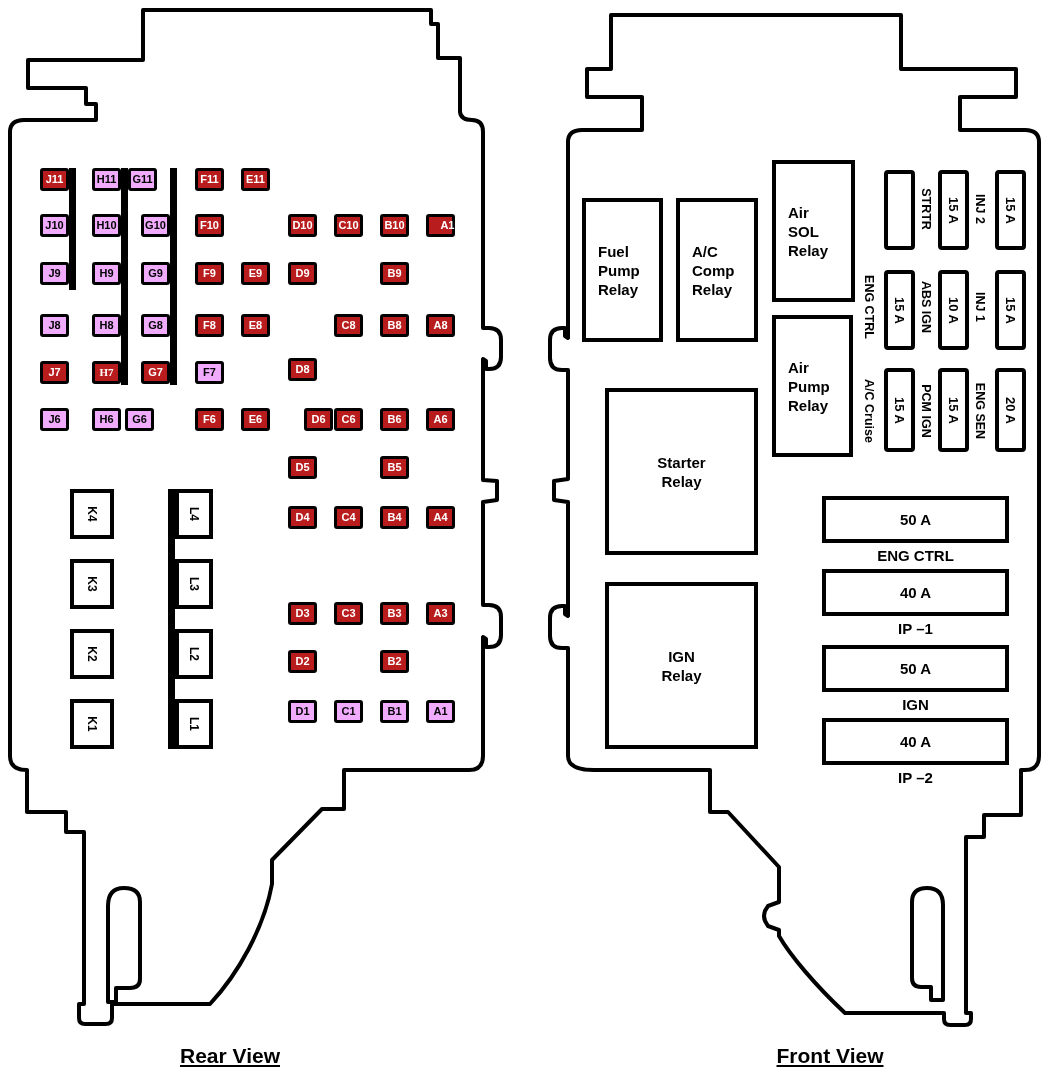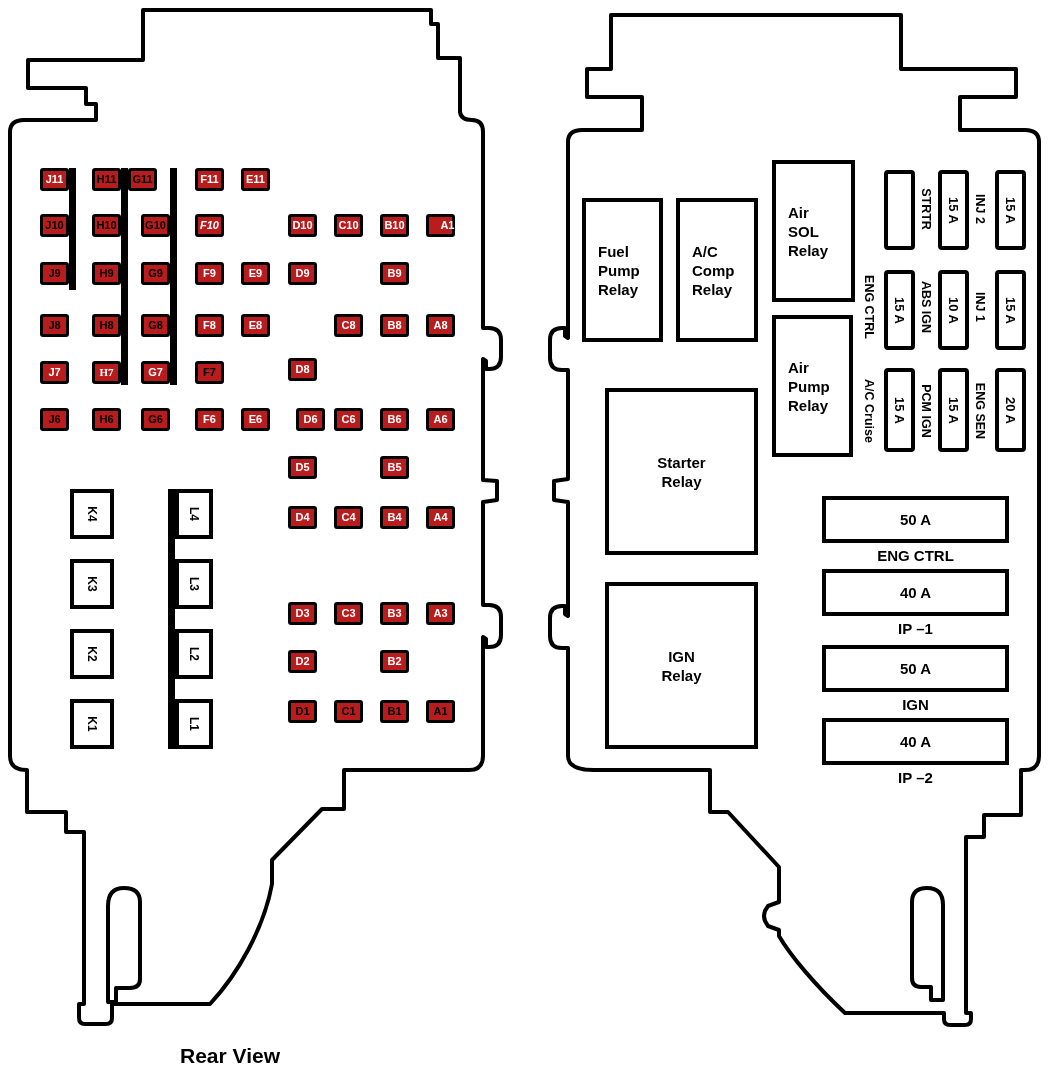--- a/index.html
+++ b/index.html
@@ -4,41 +4,41 @@
 <style>
   html,body{margin:0;padding:0;background:#fff;}
   body{width:1048px;height:1088px;position:relative;overflow:hidden;
        font-family:"Liberation Sans",sans-serif;}
   #stage{position:absolute;left:0;top:0;width:1048px;height:1088px;}
   svg.outline{position:absolute;left:0;top:0;}
   .cell{position:absolute;width:29px;height:23px;border:3px solid #000;
         box-sizing:border-box;border-radius:3px;display:flex;align-items:center;
         justify-content:center;font-weight:bold;font-size:11px;line-height:11px;}
   .cell.dark{background:#b91c1c;color:#fff;}
-  .cell.light{background:#b91c1c;color:#000;}
+  .cell.light{background:#f0abfc;color:#000;}
   .bar{position:absolute;background:#000;}
   .kl{position:absolute;border:4px solid #000;box-sizing:border-box;background:#fff;
       display:flex;align-items:center;justify-content:center;}
   .kl span{transform:rotate(90deg);font-weight:bold;font-size:12px;white-space:nowrap;}
   .relay{position:absolute;border:4px solid #000;box-sizing:border-box;background:#fff;
          display:flex;flex-direction:column;justify-content:center;
          font-weight:bold;font-size:15px;line-height:19px;}
   .relay.pad{padding-left:12px;}
   .relay.ctr{align-items:center;text-align:center;}
   .minifuse{position:absolute;border:4px solid #000;border-radius:4px;background:#fff;
             box-sizing:border-box;display:flex;align-items:center;justify-content:center;}
   .minifuse span{transform:rotate(90deg);font-weight:bold;font-size:13px;white-space:nowrap;}
   .vlabel{position:absolute;width:200px;text-align:center;transform:rotate(90deg);
           font-weight:bold;font-size:12.5px;white-space:nowrap;}
   .maxifuse{position:absolute;left:822px;width:187px;height:47px;border:4px solid #000;
             box-sizing:border-box;background:#fff;display:flex;align-items:center;
             justify-content:center;font-weight:bold;font-size:15px;}
   .maxilabel{position:absolute;left:822px;width:187px;text-align:center;
              font-weight:bold;font-size:15px;}
-  .caption{position:absolute;width:220px;text-align:center;font-weight:bold;font-size:21px;}
+  .caption{position:absolute;width:220px;text-align:center;font-weight:bold;font-size:21px;text-decoration:underline;}
 </style>
 </head>
 <body>
 
 <div id="stage">
 
   <svg class="outline" width="1048" height="1088" viewBox="0 0 1048 1088">
 
     <path fill="none" stroke="#000" stroke-width="4" stroke-linejoin="round" d="
       M 10 756 L 10 132 Q 10 120 24 120 L 96 120 L 96 104 L 86 104 L 86 88 L 28 88
@@ -84,21 +84,21 @@
 
   <div id="rear-cells">
       <div class="cell dark" style="left: 40px; top: 168px;">J11</div>
       <div class="cell light" style="left: 92px; top: 168px;">H11</div>
       <div class="cell light" style="left: 128px; top: 168px;">G11</div>
       <div class="cell dark" style="left: 195px; top: 168px;">F11</div>
       <div class="cell dark" style="left: 241px; top: 168px;">E11</div>
       <div class="cell light" style="left: 40px; top: 214px;">J10</div>
       <div class="cell light" style="left: 92px; top: 214px;">H10</div>
       <div class="cell light" style="left: 141px; top: 214px;">G10</div>
-      <div class="cell dark" style="left: 195px; top: 214px; font-style: italic;">F10</div>
+      <div class="cell dark" style="left: 195px; top: 214px;">F10</div>
       <div class="cell dark" style="left: 288px; top: 214px;">D10</div>
       <div class="cell dark" style="left: 334px; top: 214px;">C10</div>
       <div class="cell dark" style="left: 380px; top: 214px;">B10</div>
       <div class="cell dark" style="left: 426px; top: 214px; padding-left: 20px;">A10</div>
       <div class="cell light" style="left: 40px; top: 262px;">J9</div>
       <div class="cell light" style="left: 92px; top: 262px;">H9</div>
       <div class="cell light" style="left: 141px; top: 262px;">G9</div>
       <div class="cell dark" style="left: 195px; top: 262px;">F9</div>
       <div class="cell dark" style="left: 241px; top: 262px;">E9</div>
       <div class="cell dark" style="left: 288px; top: 262px;">D9</div>
@@ -111,24 +111,24 @@
       <div class="cell dark" style="left: 288px; top: 314px; margin-top: 44px;">D8</div>
       <div class="cell dark" style="left: 334px; top: 314px;">C8</div>
       <div class="cell dark" style="left: 380px; top: 314px;">B8</div>
       <div class="cell dark" style="left: 426px; top: 314px;">A8</div>
       <div class="cell dark" style="left: 40px; top: 361px;">J7</div>
       <div class="cell dark" style="left: 92px; top: 361px; font-family: Liberation Serif, serif;">H7</div>
       <div class="cell dark" style="left: 141px; top: 361px;">G7</div>
       <div class="cell light" style="left: 195px; top: 361px;">F7</div>
       <div class="cell light" style="left: 40px; top: 408px;">J6</div>
       <div class="cell light" style="left: 92px; top: 408px;">H6</div>
-      <div class="cell light" style="left: 141px; top: 408px;">G6</div>
+      <div class="cell light" style="left: 125px; top: 408px;">G6</div>
       <div class="cell dark" style="left: 195px; top: 408px;">F6</div>
       <div class="cell dark" style="left: 241px; top: 408px;">E6</div>
-      <div class="cell dark" style="left: 296px; top: 408px;">D6</div>
+      <div class="cell dark" style="left: 304px; top: 408px;">D6</div>
       <div class="cell dark" style="left: 334px; top: 408px;">C6</div>
       <div class="cell dark" style="left: 380px; top: 408px;">B6</div>
       <div class="cell dark" style="left: 426px; top: 408px;">A6</div>
       <div class="cell dark" style="left: 288px; top: 456px;">D5</div>
       <div class="cell dark" style="left: 380px; top: 456px;">B5</div>
       <div class="cell dark" style="left: 288px; top: 506px;">D4</div>
       <div class="cell dark" style="left: 334px; top: 506px;">C4</div>
       <div class="cell dark" style="left: 380px; top: 506px;">B4</div>
       <div class="cell dark" style="left: 426px; top: 506px;">A4</div>
       <div class="cell dark" style="left: 288px; top: 602px;">D3</div>
@@ -240,13 +240,14 @@
       <div class="maxilabel" style="top: 547px;">ENG CTRL</div>
       <div class="maxifuse" style="top: 569px;">40 A</div>
       <div class="maxilabel" style="top: 620px;">IP –1</div>
       <div class="maxifuse" style="top: 645px;">50 A</div>
       <div class="maxilabel" style="top: 696px;">IGN</div>
       <div class="maxifuse" style="top: 718px;">40 A</div>
       <div class="maxilabel" style="top: 769px;">IP –2</div>
     </div>
 
   <div class="caption" style="left:120px;top:1044px">Rear View</div>
+  <div class="caption" style="left:720px;top:1044px">Front View</div>
 </div>
 
 </body></html>

